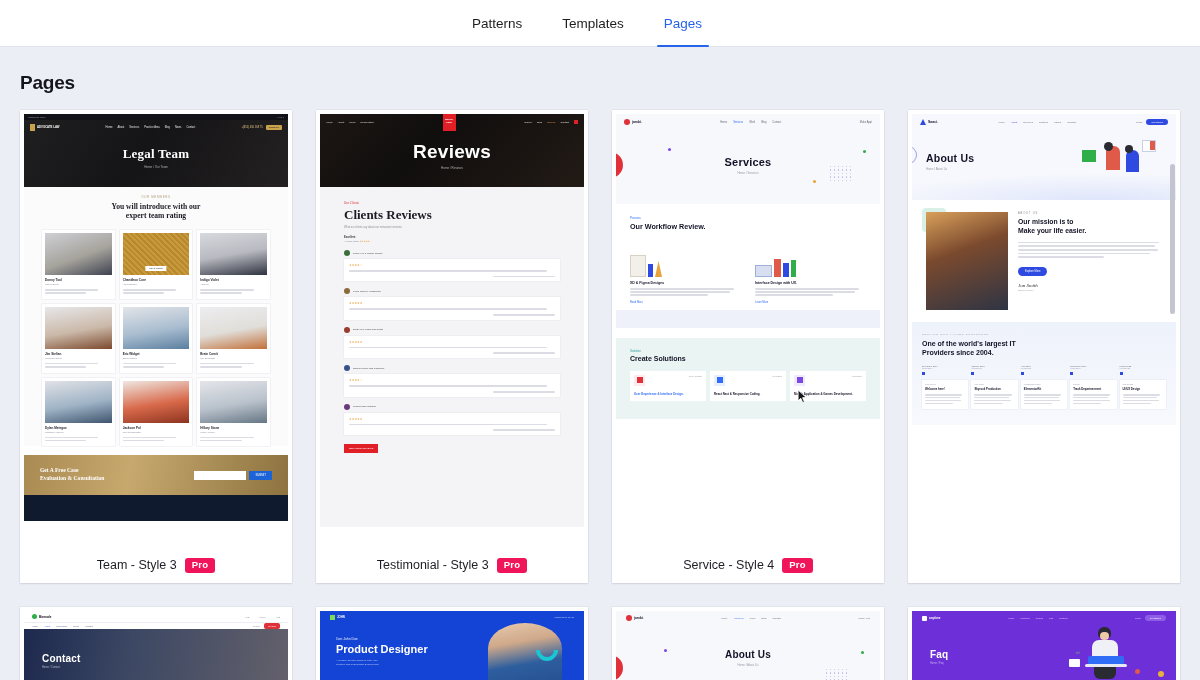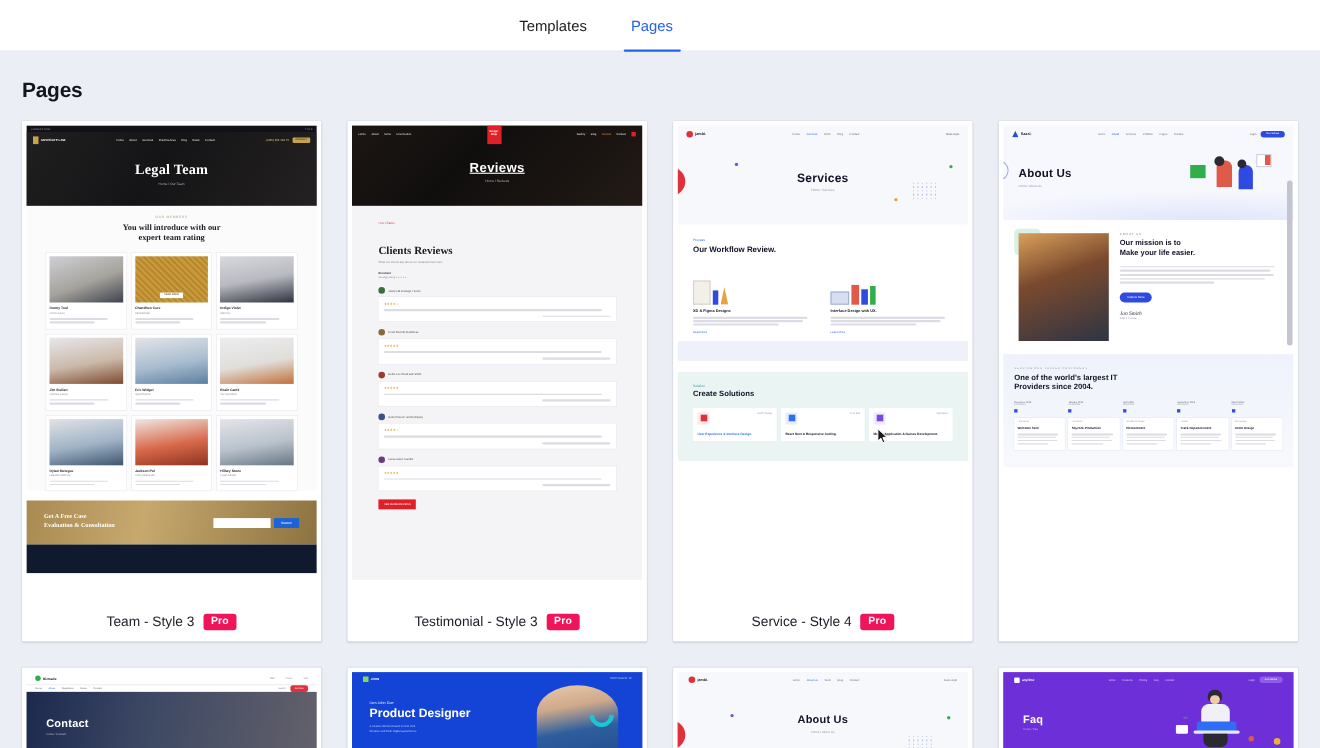--- a/index.html
+++ b/index.html
@@ -115,20 +115,21 @@
     background: #c2c4cf; border-radius: 3px;
   }
 </style>
 </head>
 <body>
 
 <div class="topbar">
 
 
   <div class="nav">
+    <div class="nav-item">Patterns</div>
     <div class="nav-item">Templates</div>
     <div class="nav-item active">Pages</div>
   </div>
 
 </div>
 
 <div class="content">
   <div class="page-title">Pages</div>
 
   <div class="grid">
@@ -276,27 +277,27 @@
               </span>
               <span style="width:13px;height:18px;background:#e01f26;display:flex;align-items:center;justify-content:center;color:#fff;font-size:2.4px;font-weight:bold;text-align:center;line-height:1.1;">Burger<br>Shop</span>
               <span style="display:flex;gap:5px;font-size:2.5px;color:#e6e6ea;align-items:center;">
                 <span>Gallery</span>
                   <span>Blog</span>
                   <span style="color:#e8a33d;">Review</span>
                   <span>Contact</span>
                 <span style="width:4px;height:4px;background:#e01f26;display:inline-block;"></span>
               </span>
             </div>
-            <div class="hero-title" style="font-size:12px;color:#fff;margin-top:10px;letter-spacing:.3px;text-decoration:underline;">Reviews</div>
+            <div class="hero-title" style="font-size:19px;color:#fff;margin-top:10px;letter-spacing:.3px;">Reviews</div>
             <div class="hero-sub" style="font-size:3px;color:#ddd;margin-top:3px;">Home / Reviews</div>
           </div>
 
           <div style="background:#f4f4f6;padding:14px 24px 16px;min-height:340px;">
             <div style="font-size:3.2px;color:#e0303a;font-family:'Liberation Serif',serif;">Our Clients</div>
-            <div style="font-size:10px;font-weight:bold;color:#1a1a22;font-family:'Liberation Serif',serif;margin-top:18px;">Clients Reviews</div>
+            <div style="font-size:13px;font-weight:bold;color:#1a1a22;font-family:'Liberation Serif',serif;margin-top:2px;">Clients Reviews</div>
             <div style="font-size:2.6px;color:#8b8d98;margin-top:3px;">What our clients say about our restaurant services.</div>
 
             <div style="margin-top:7px;font-size:2.6px;color:#33353f;font-weight:bold;">Excellent</div>
             <div style="font-size:2.3px;color:#8b8d98;margin-top:1px;">
               <span>Average rating</span>
               <span style="color:#e8a33d;">★★★★★</span>
             </div>
 
             
             <div style="margin-top:7px;">

